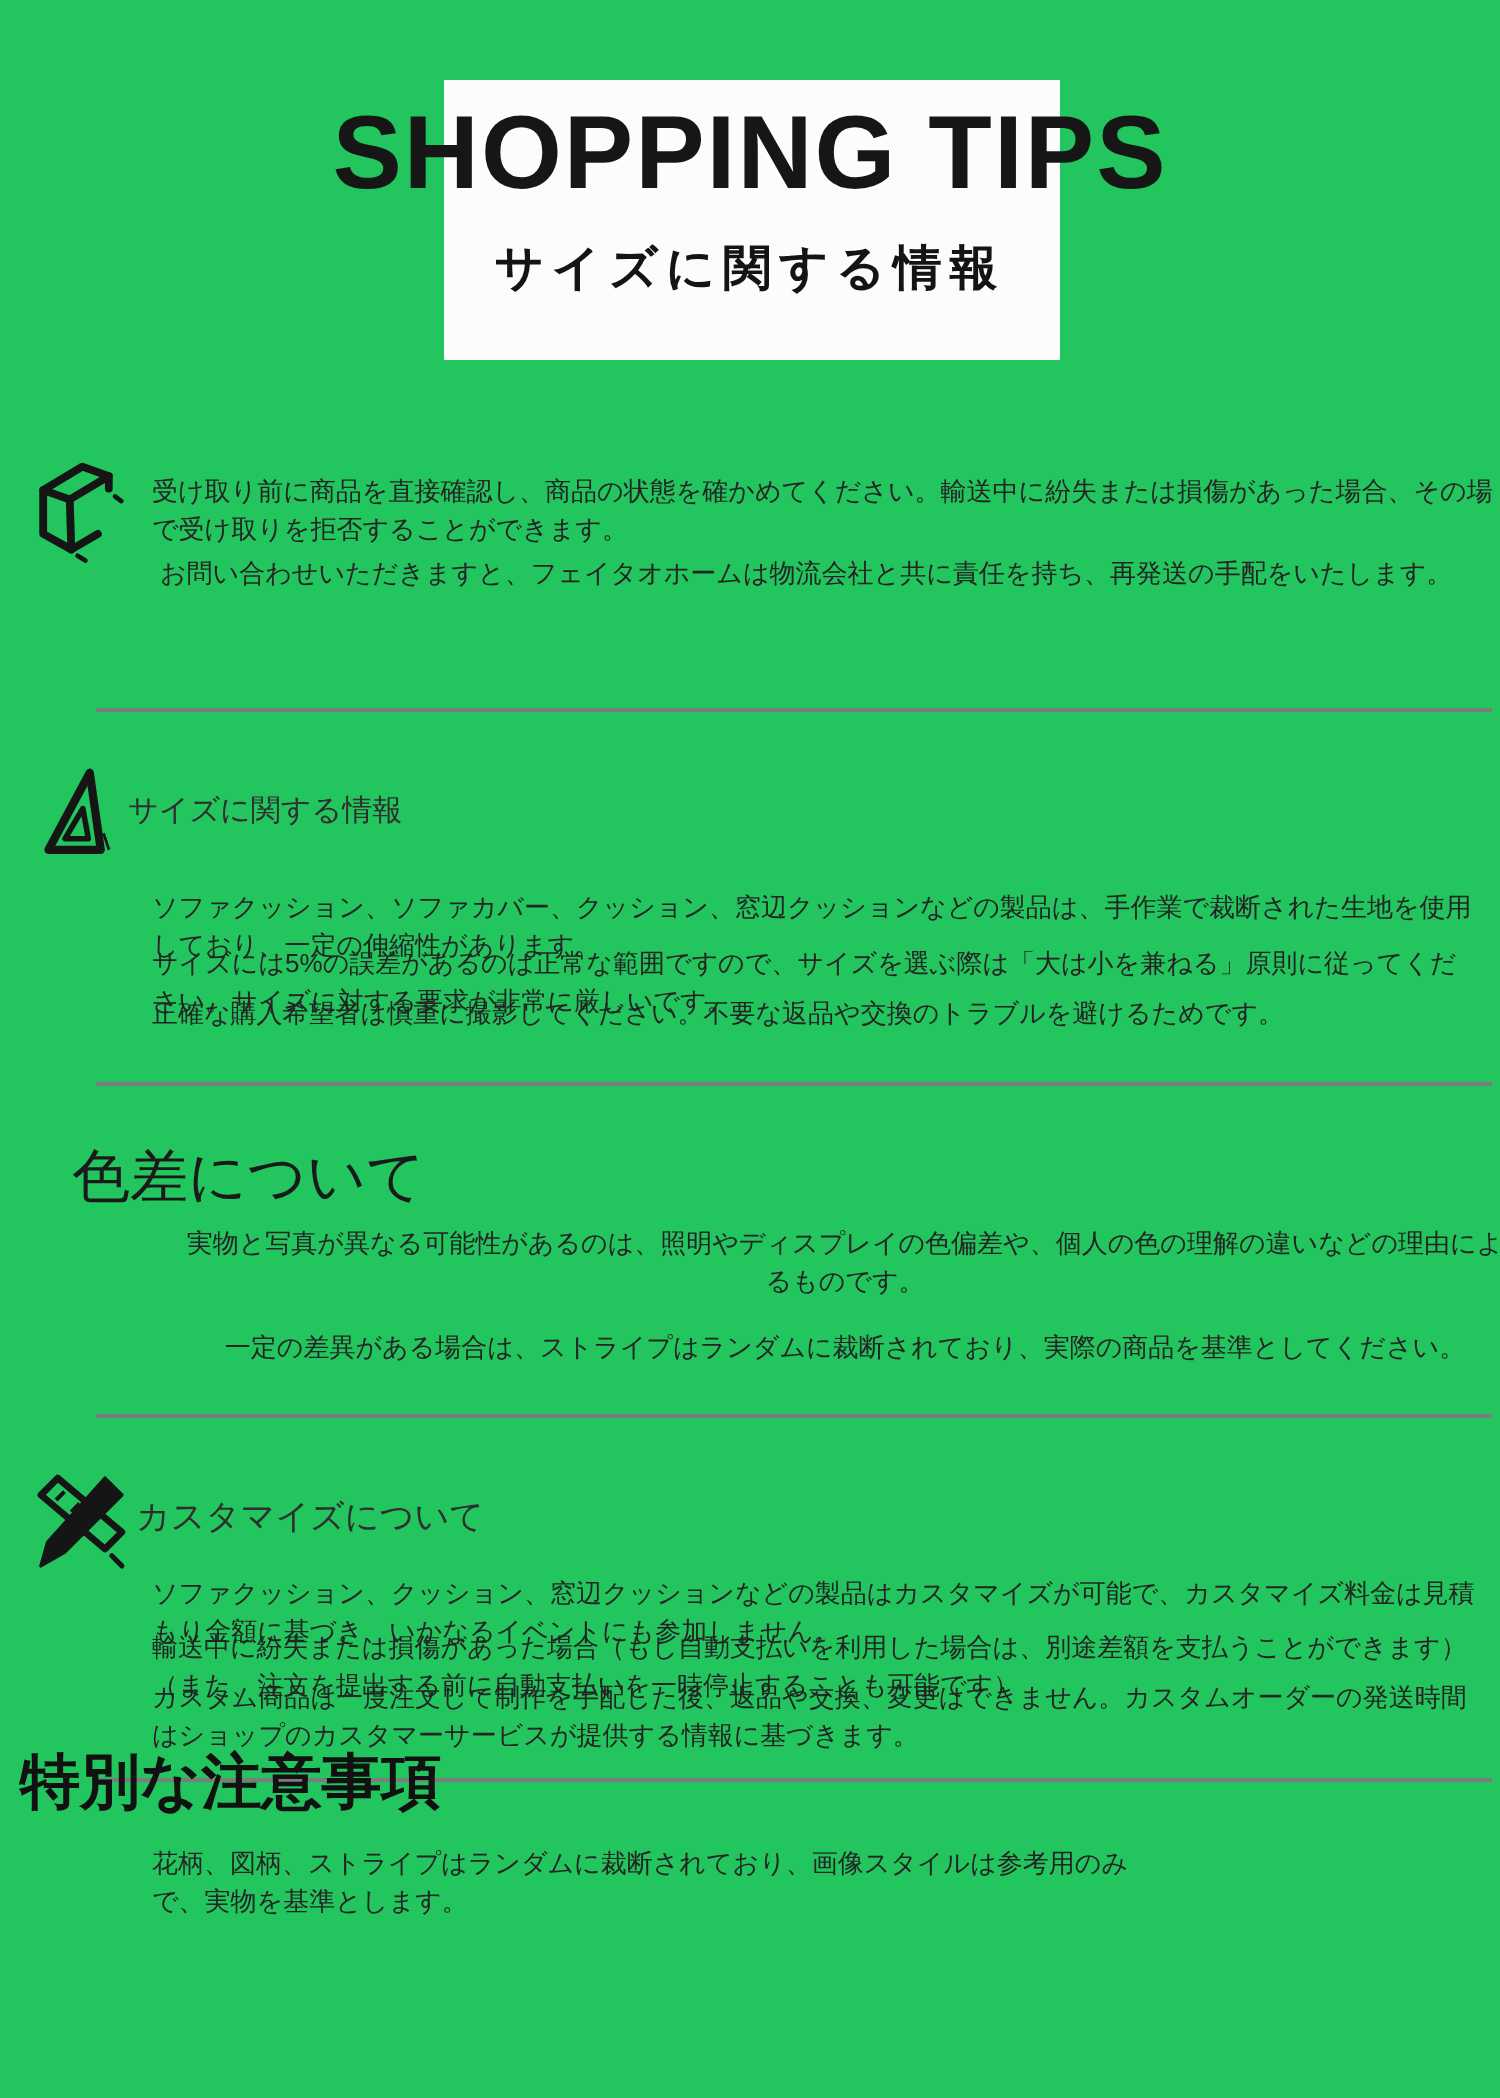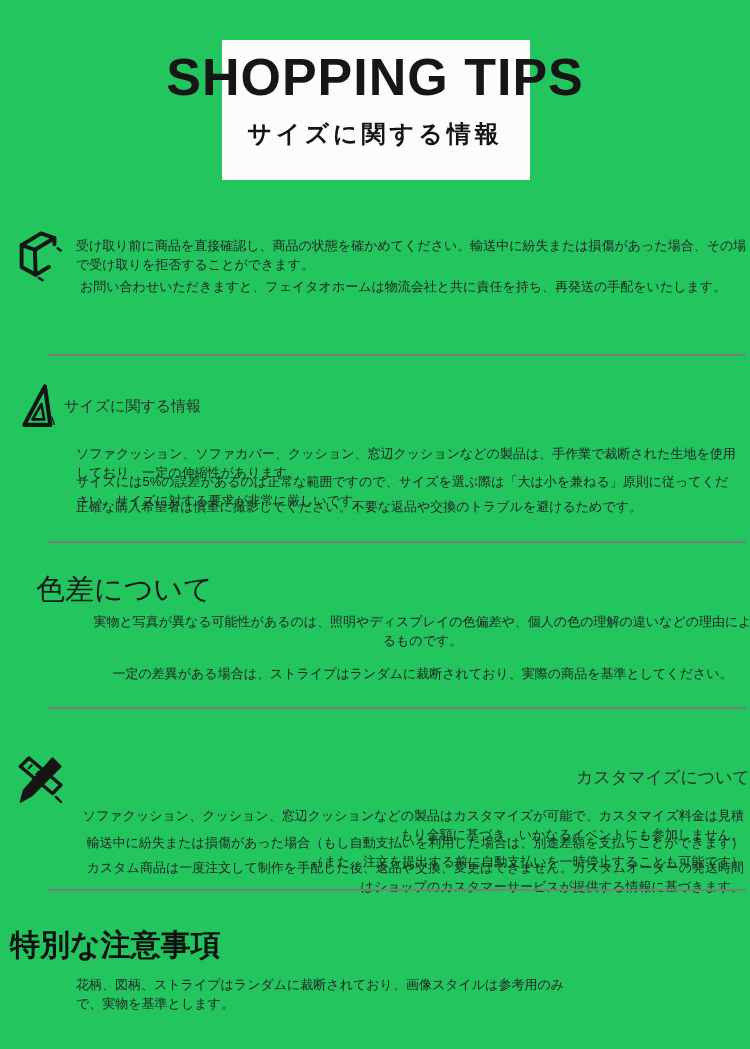--- a/index.html
+++ b/index.html
@@ -36,28 +36,28 @@
   #sec-size .h-small{margin:14px 0 0 64px;font-size:15px;}
   #sec-size .body{margin:27px 0 0 76px;width:662px;}
   #sec-size p.p1{margin-top:-10px;}
   #sec-size p.p2{margin-top:-13px;}
 
   #sec-color{top:570px;padding-left:11px;}
   #sec-color .h-big{margin-left:25px;font-size:29px;line-height:38px;}
   #sec-color .body{margin:4px 0 0 76px;width:671px;text-align:center;}
   #sec-color p + p{margin-top:14px;}
 
-  #sec-customize{top:750px;text-align:right;}
+  #sec-customize{top:731px;}
   #sec-customize .icon{left:12px;top:2px;}
   #sec-customize .h-small{margin:16px 0 0 68px;font-size:17px;line-height:24px;}
   #sec-customize .body{margin:16px 0 0 76px;width:668px;}
   #sec-customize p.p1{margin-top:-11px;}
   #sec-customize p.p2{margin-top:-13px;}
 
-  #sec-special{top:925px;}
+  #sec-special{top:872px;}
   #sec-special .h-big{margin-left:10px;font-size:30px;font-weight:bold;color:#111;line-height:40px;}
   #sec-special .body{margin:10px 0 0 76px;width:488px;}
 
   .divider{
     position:absolute;left:48px;width:698px;height:0;margin:0;border:none;
     border-top:2px solid #7c7c7c;
   }
   #divider-1{top:354px;} #divider-2{top:541px;} #divider-3{top:707px;} #divider-4{top:889px;}
 </style>
 </head>

